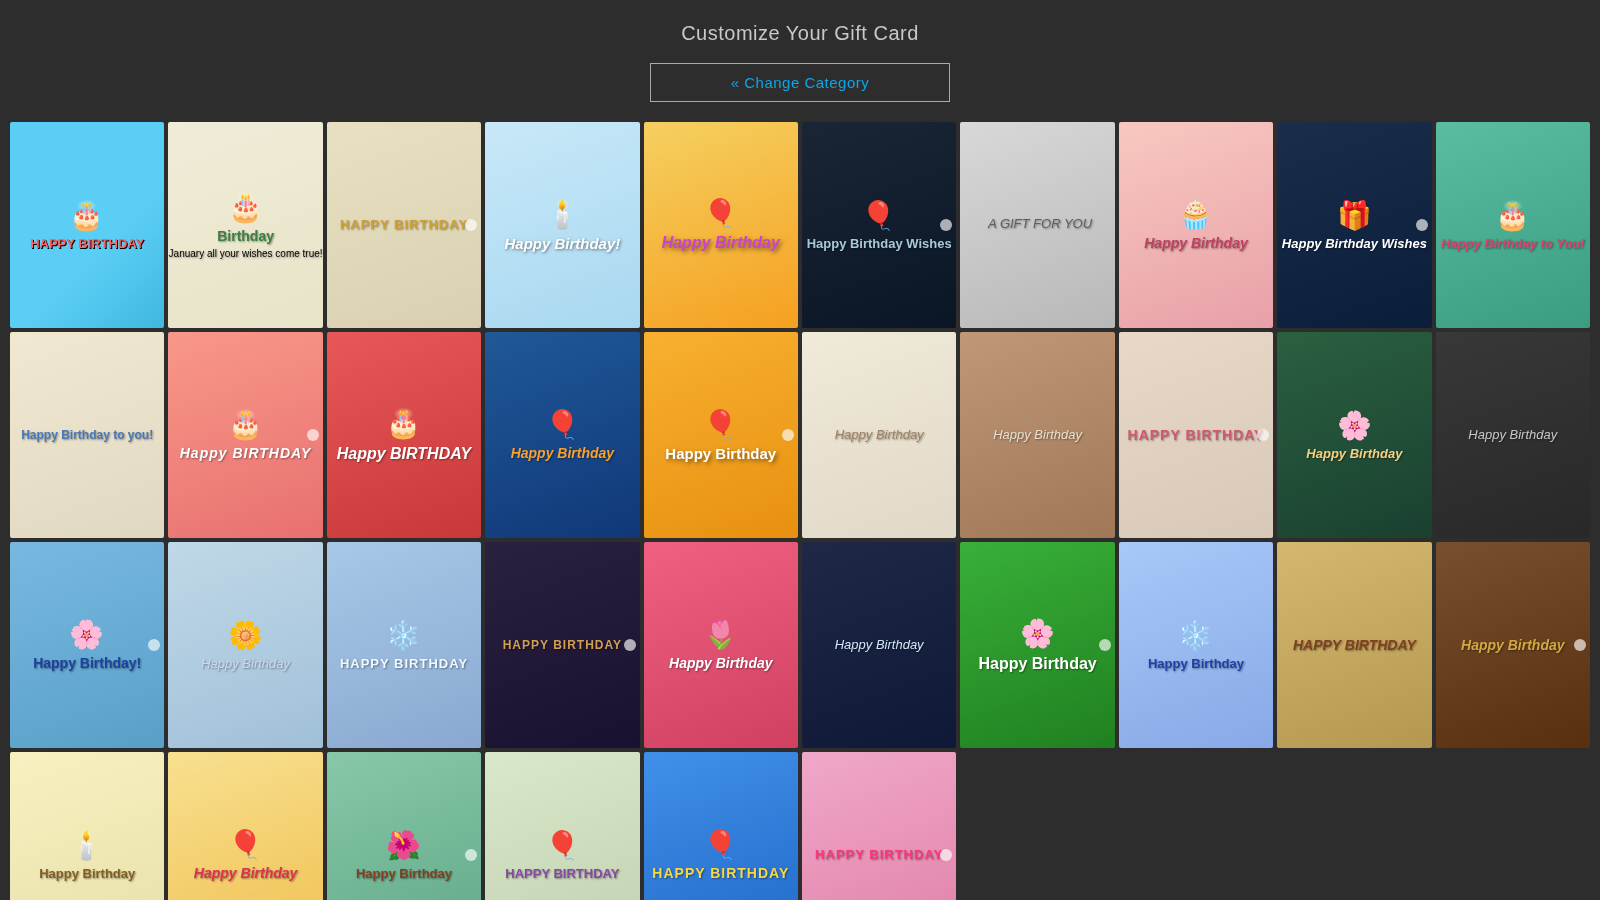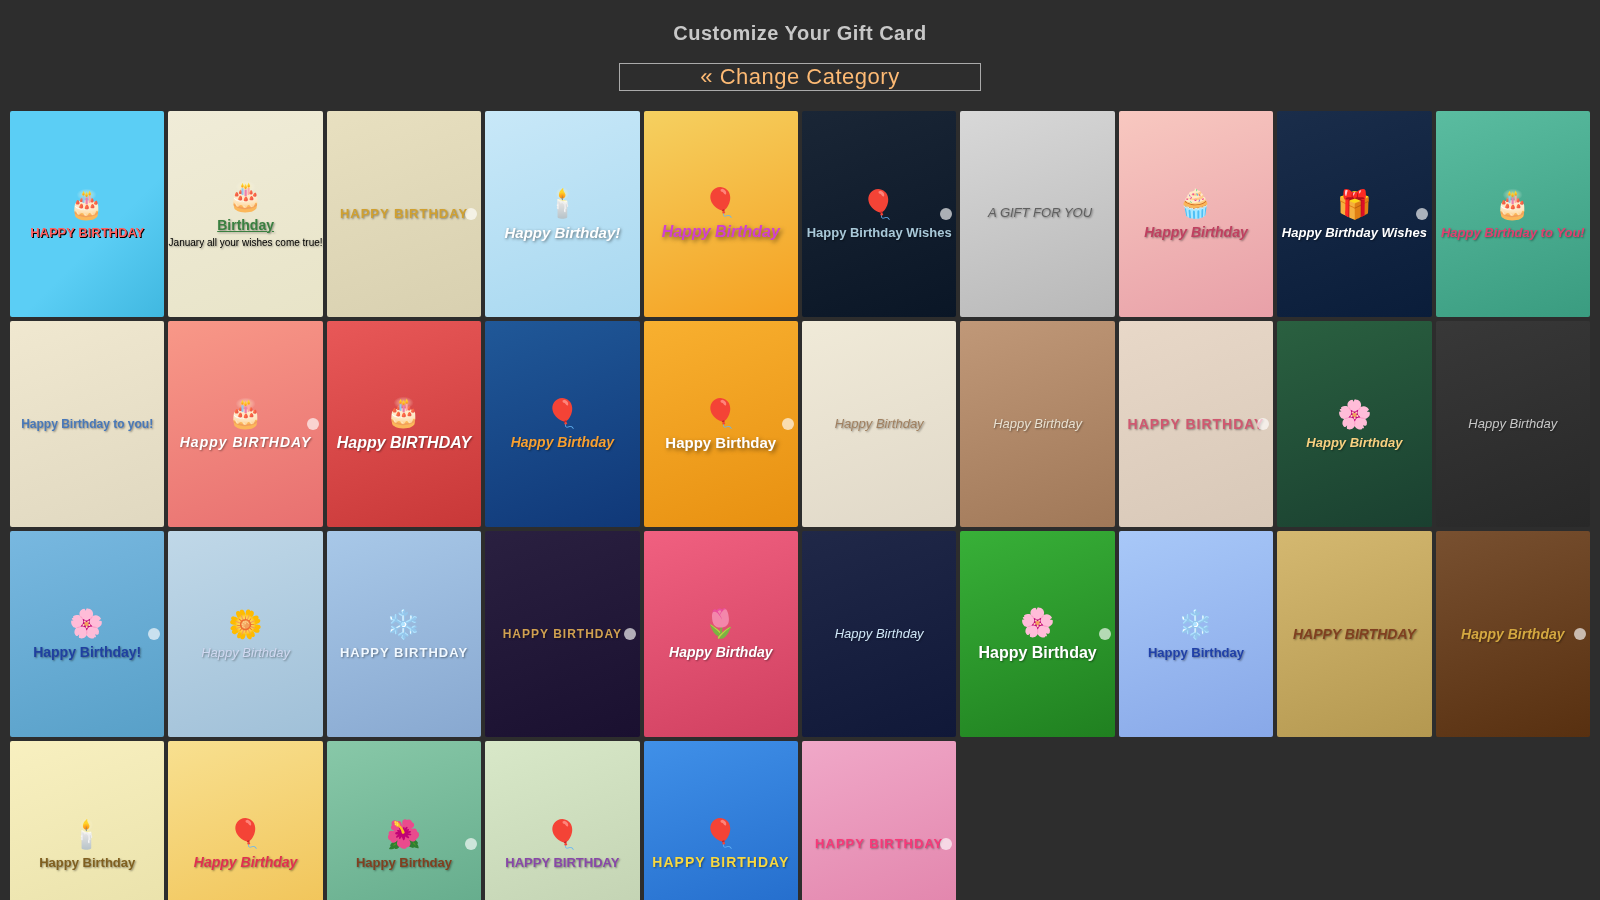--- a/index.html
+++ b/index.html
@@ -10,31 +10,31 @@
       min-height: 900px;
       overflow-x: hidden;
     }
     .header {
       text-align: center;
       padding: 22px 0 16px;
     }
     .page-title {
       color: #c8c8c8;
       font-size: 20px;
-      font-weight: 700;
+      font-weight: 400;
       letter-spacing: 0.5px;
       margin-bottom: 18px;
     }
     .change-category-btn {
       display: inline-block;
       border: 1.5px solid #aaa;
       background: transparent;
-      color: #fdba74;
-      font-size: 22px;
-      padding: 0 80px;
+      color: #0ea5e9;
+      font-size: 15px;
+      padding: 10px 80px;
       cursor: pointer;
       letter-spacing: 0.5px;
     }
 
     .cards-grid {
       display: grid;
       grid-template-columns: repeat(10, 1fr);
       gap: 4px;
       padding: 4px 10px 10px 10px;
     }
@@ -84,21 +84,21 @@
       flex-direction: column;
       text-shadow: 1px 1px 2px rgba(0,0,0,0.4);
     }
 
     
     
     .card-1 .card-inner { background: linear-gradient(135deg, #5bcef5 60%, #40b8e0); }
     .card-1 .main-text { color: #ff6060; font-size: 13px; font-weight: 900; text-transform: uppercase; text-shadow: 1px 1px 0 #000; }
 
     .card-2 .card-inner { background: linear-gradient(160deg, #f0ecd8, #e8e4c8); }
-    .card-2 .main-text { color: #3a8040; font-size: 14px; font-weight: 700; line-height: 1.2; text-decoration: underline; }
+    .card-2 .main-text { color: #3a8040; font-size: 14px; font-weight: 700; line-height: 1.2; }
 
     .card-3 .card-inner { background: linear-gradient(160deg, #e8e0c0, #d8d0b0); }
     .card-3 .main-text { color: #d0a030; font-size: 13px; font-weight: 800; letter-spacing: 1px; text-transform: uppercase; }
 
     .card-4 .card-inner { background: linear-gradient(160deg, #c8e8f8, #a8d8f0); }
     .card-4 .main-text { color: #fff; font-size: 15px; font-weight: 900; font-style: italic; text-shadow: 1px 1px 3px rgba(0,0,0,0.5); }
 
     .card-5 .card-inner { background: linear-gradient(160deg, #f5d060, #f5a020); }
     .card-5 .main-text { color: #d040d0; font-size: 16px; font-weight: 900; font-style: italic; text-shadow: 2px 2px 4px rgba(0,0,0,0.5); }
 

